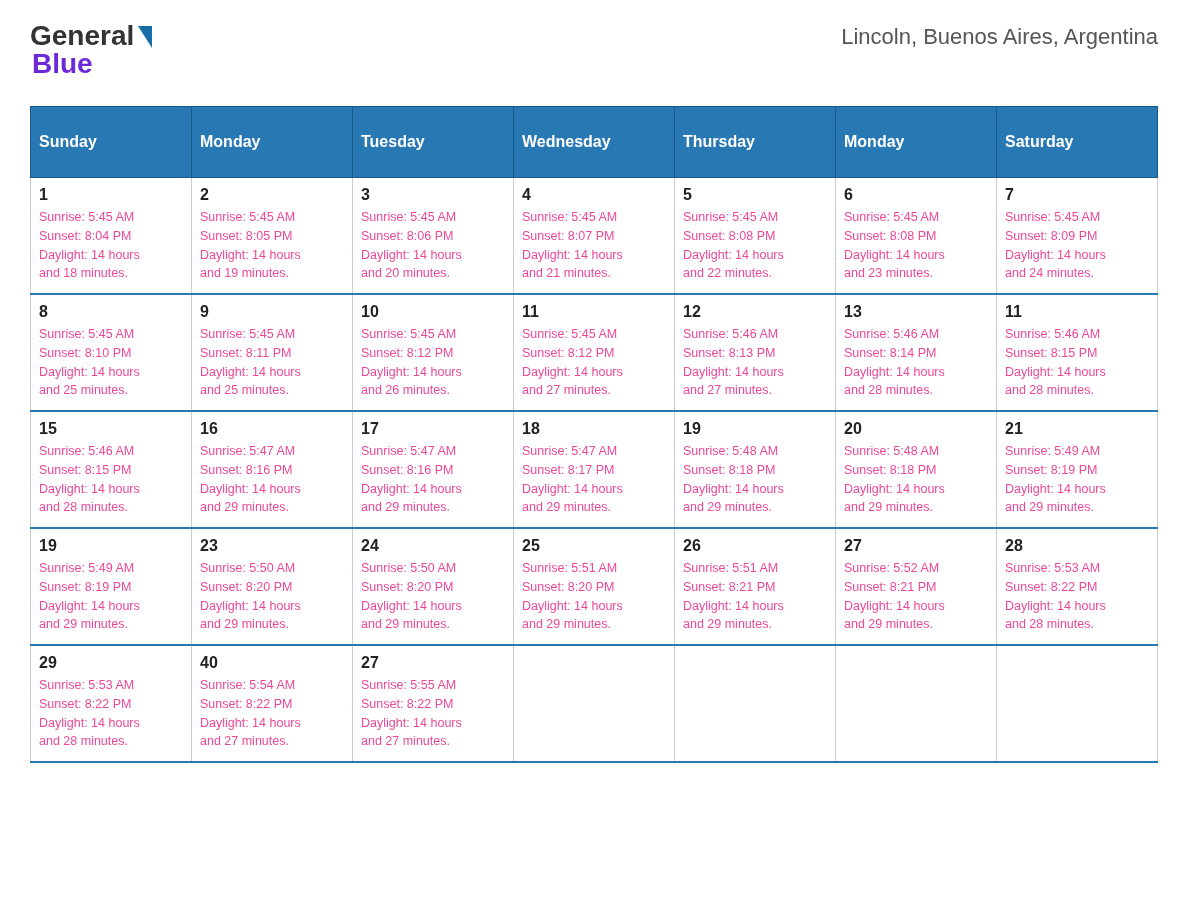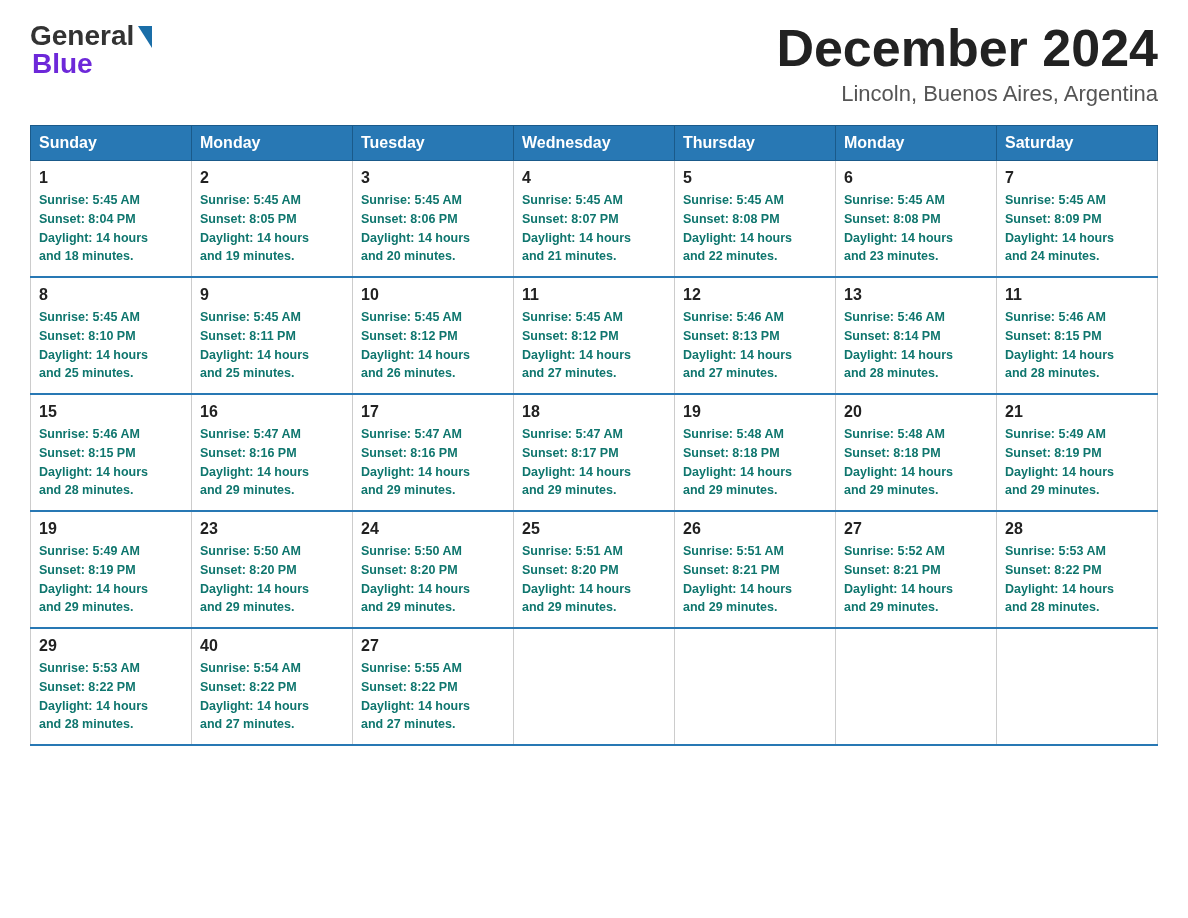--- a/index.html
+++ b/index.html
@@ -7,21 +7,21 @@
       font-family: Arial, sans-serif;
       background: #ffffff;
       width: 1188px;
       min-height: 918px;
       padding: 20px 30px;
     }
     .header-section {
       display: flex;
       justify-content: space-between;
       align-items: flex-start;
-      margin-bottom: 18px;
+      margin-bottom: 26px;
     }
     .logo {
       display: flex;
       flex-direction: column;
       align-items: flex-start;
     }
     .logo-top {
       display: flex;
       align-items: center;
     }
@@ -64,21 +64,21 @@
     .calendar-table {
       width: 100%;
       border-collapse: collapse;
       border: 1px solid #aaa;
     }
     .calendar-table th {
       background-color: #2878b4;
       color: #ffffff;
       font-size: 16px;
       font-weight: bold;
-      padding: 8px 8px;
+      padding: 26px 8px;
       text-align: left;
       border: 1px solid #1a5a8a;
     }
     .calendar-table td {
       vertical-align: top;
       padding: 8px 8px 10px 8px;
       border: 1px solid #cccccc;
       width: 14.28%;
       min-height: 100px;
     }
@@ -86,41 +86,39 @@
       border-bottom: 2px solid #2878b4;
     }
     .day-number {
       font-size: 16px;
       font-weight: bold;
       color: #222;
       margin-bottom: 4px;
     }
     .day-info {
       font-size: 12.5px;
-      color: #0f766e;
+      color: #ec4899;
       line-height: 1.5;
-      font-weight: bold;
     }
     .empty-cell {
       background: #fff;
     }
   </style>
 </head>
 <body>
 
 <div class="header-section">
   <div class="logo">
     <div class="logo-top">
       <span class="logo-general">General</span>
       <div class="logo-triangle"></div>
     </div>
     <span class="logo-blue">Blue</span>
   </div>
   <div class="title-section">
-    <div class="month-title">December 2024</div>
     <div class="location-title">Lincoln, Buenos Aires, Argentina</div>
   </div>
 </div>
 
 <table class="calendar-table">
   <thead>
     <tr>
     <th>Sunday</th>
         <th>Monday</th>
         <th>Tuesday</th>

